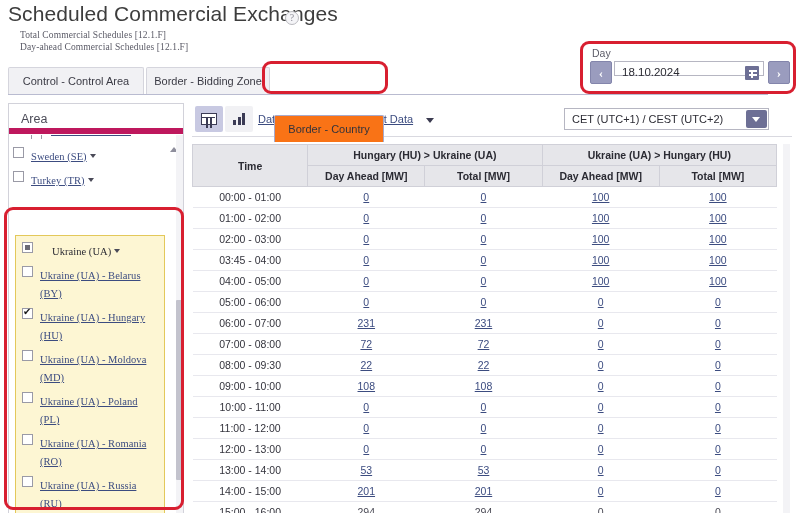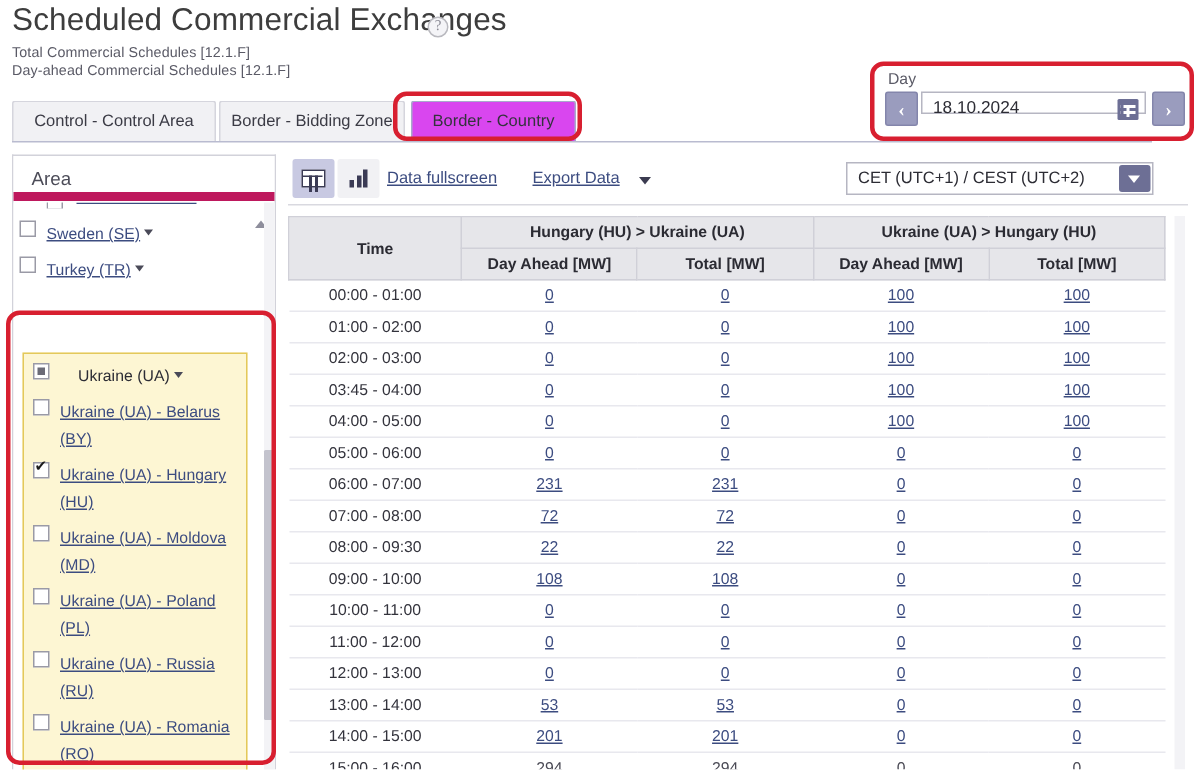--- a/index.html
+++ b/index.html
@@ -21,56 +21,56 @@
     white-space:nowrap;
   }
   .help-icon {
     position:absolute; left:285px; top:11px;
     width:14px; height:14px; border-radius:50%;
     border:1px solid #b9b9bf; background:#f4f4f7;
     color:#8b8b96; font-size:10px; line-height:12px; text-align:center;
     font-family:"Liberation Serif", serif;
   }
   .subtitle {
-    position:absolute; left:8px;
-    font-size:9.5px; color:#5a5a66; letter-spacing:.1px; white-space:nowrap;
+    position:absolute; left:20px;
+    font-size:9.5px; color:#5a5a66; letter-spacing:.1px; white-space:nowrap;font-family:Liberation Serif, serif;
   }
   .subtitle.s1 { top:30px; }
   .subtitle.s2 { top:42px; }
 
   
   .tabbar { position:absolute; left:0; top:67px; width:800px; height:28px; }
   .tabbar:after {
     content:""; position:absolute; left:8px; bottom:0; width:760px; height:1px;
     background:#b9bbd0;
   }
   .tab {
     position:absolute; top:0; height:27px; line-height:27px;
     font-size:11px; color:#3b3b45; text-align:center;
     background:#f1f1f4; border:1px solid #d5d5dd; border-bottom:none;
     border-radius:2px 2px 0 0; white-space:nowrap;
   }
-  .tab.active { background:#d946ef; border-color:#a8aacb; color:#33333c; z-index:3; }
+  .tab.active { background:#f97316; border-color:#a8aacb; color:#33333c; z-index:3;margin-top:48px; }
   .tab.t1 { left:8px;   width:136px; }
   .tab.t2 { left:146px; width:124px; }
   .tab.t3 { left:274px; width:110px; }
 
   
   .sidebar {
     position:absolute; left:8px; top:103px; width:176px; height:410px;
     background:#fff; border:1px solid #d2d2da; border-bottom:none;
   }
   .sidebar-head {
     position:absolute; left:0; top:0; width:100%; height:30px; line-height:30px;
     padding-left:12px; font-size:12.5px; color:#4c4c58; background:#fff;
     border-bottom:6px solid #be185d;
   }
   .sidebar-scroll {
     position:absolute; left:0; top:31px; width:100%; height:379px;
-    overflow:hidden; background:#fff;
+    overflow:hidden; background:#fff;font-family:Liberation Serif, serif;
   }
   .clip-row {
     position:absolute; left:22px; top:-6px; width:110px; height:10px;
     overflow:hidden;
   }
   .clip-row .cb { position:absolute; left:0; top:0; }
   .clip-row .lk { position:absolute; left:20px; top:1px; }
 
   .area-item {
     position:relative; padding:3px 6px 3px 22px; min-height:17px;
@@ -314,25 +314,25 @@
         <div class="area-item">
           <span class="cb"></span>
           <span class="lbl">Ukraine (UA) - Moldova (MD)</span>
         </div>
         <div class="area-item">
           <span class="cb"></span>
           <span class="lbl">Ukraine (UA) - Poland (PL)</span>
         </div>
         <div class="area-item">
           <span class="cb"></span>
+          <span class="lbl">Ukraine (UA) - Romania (RO)</span>
+        </div>
+        <div class="area-item">
+          <span class="cb"></span>
           <span class="lbl">Ukraine (UA) - Russia (RU)</span>
-        </div>
-        <div class="area-item">
-          <span class="cb"></span>
-          <span class="lbl">Ukraine (UA) - Romania (RO)</span>
         </div>
 
       </div>
 
       <div class="sb-up-arrow"></div>
     </div>
     <div class="sb-track">
       <div class="sb-thumb"></div>
     </div>
   </div>

